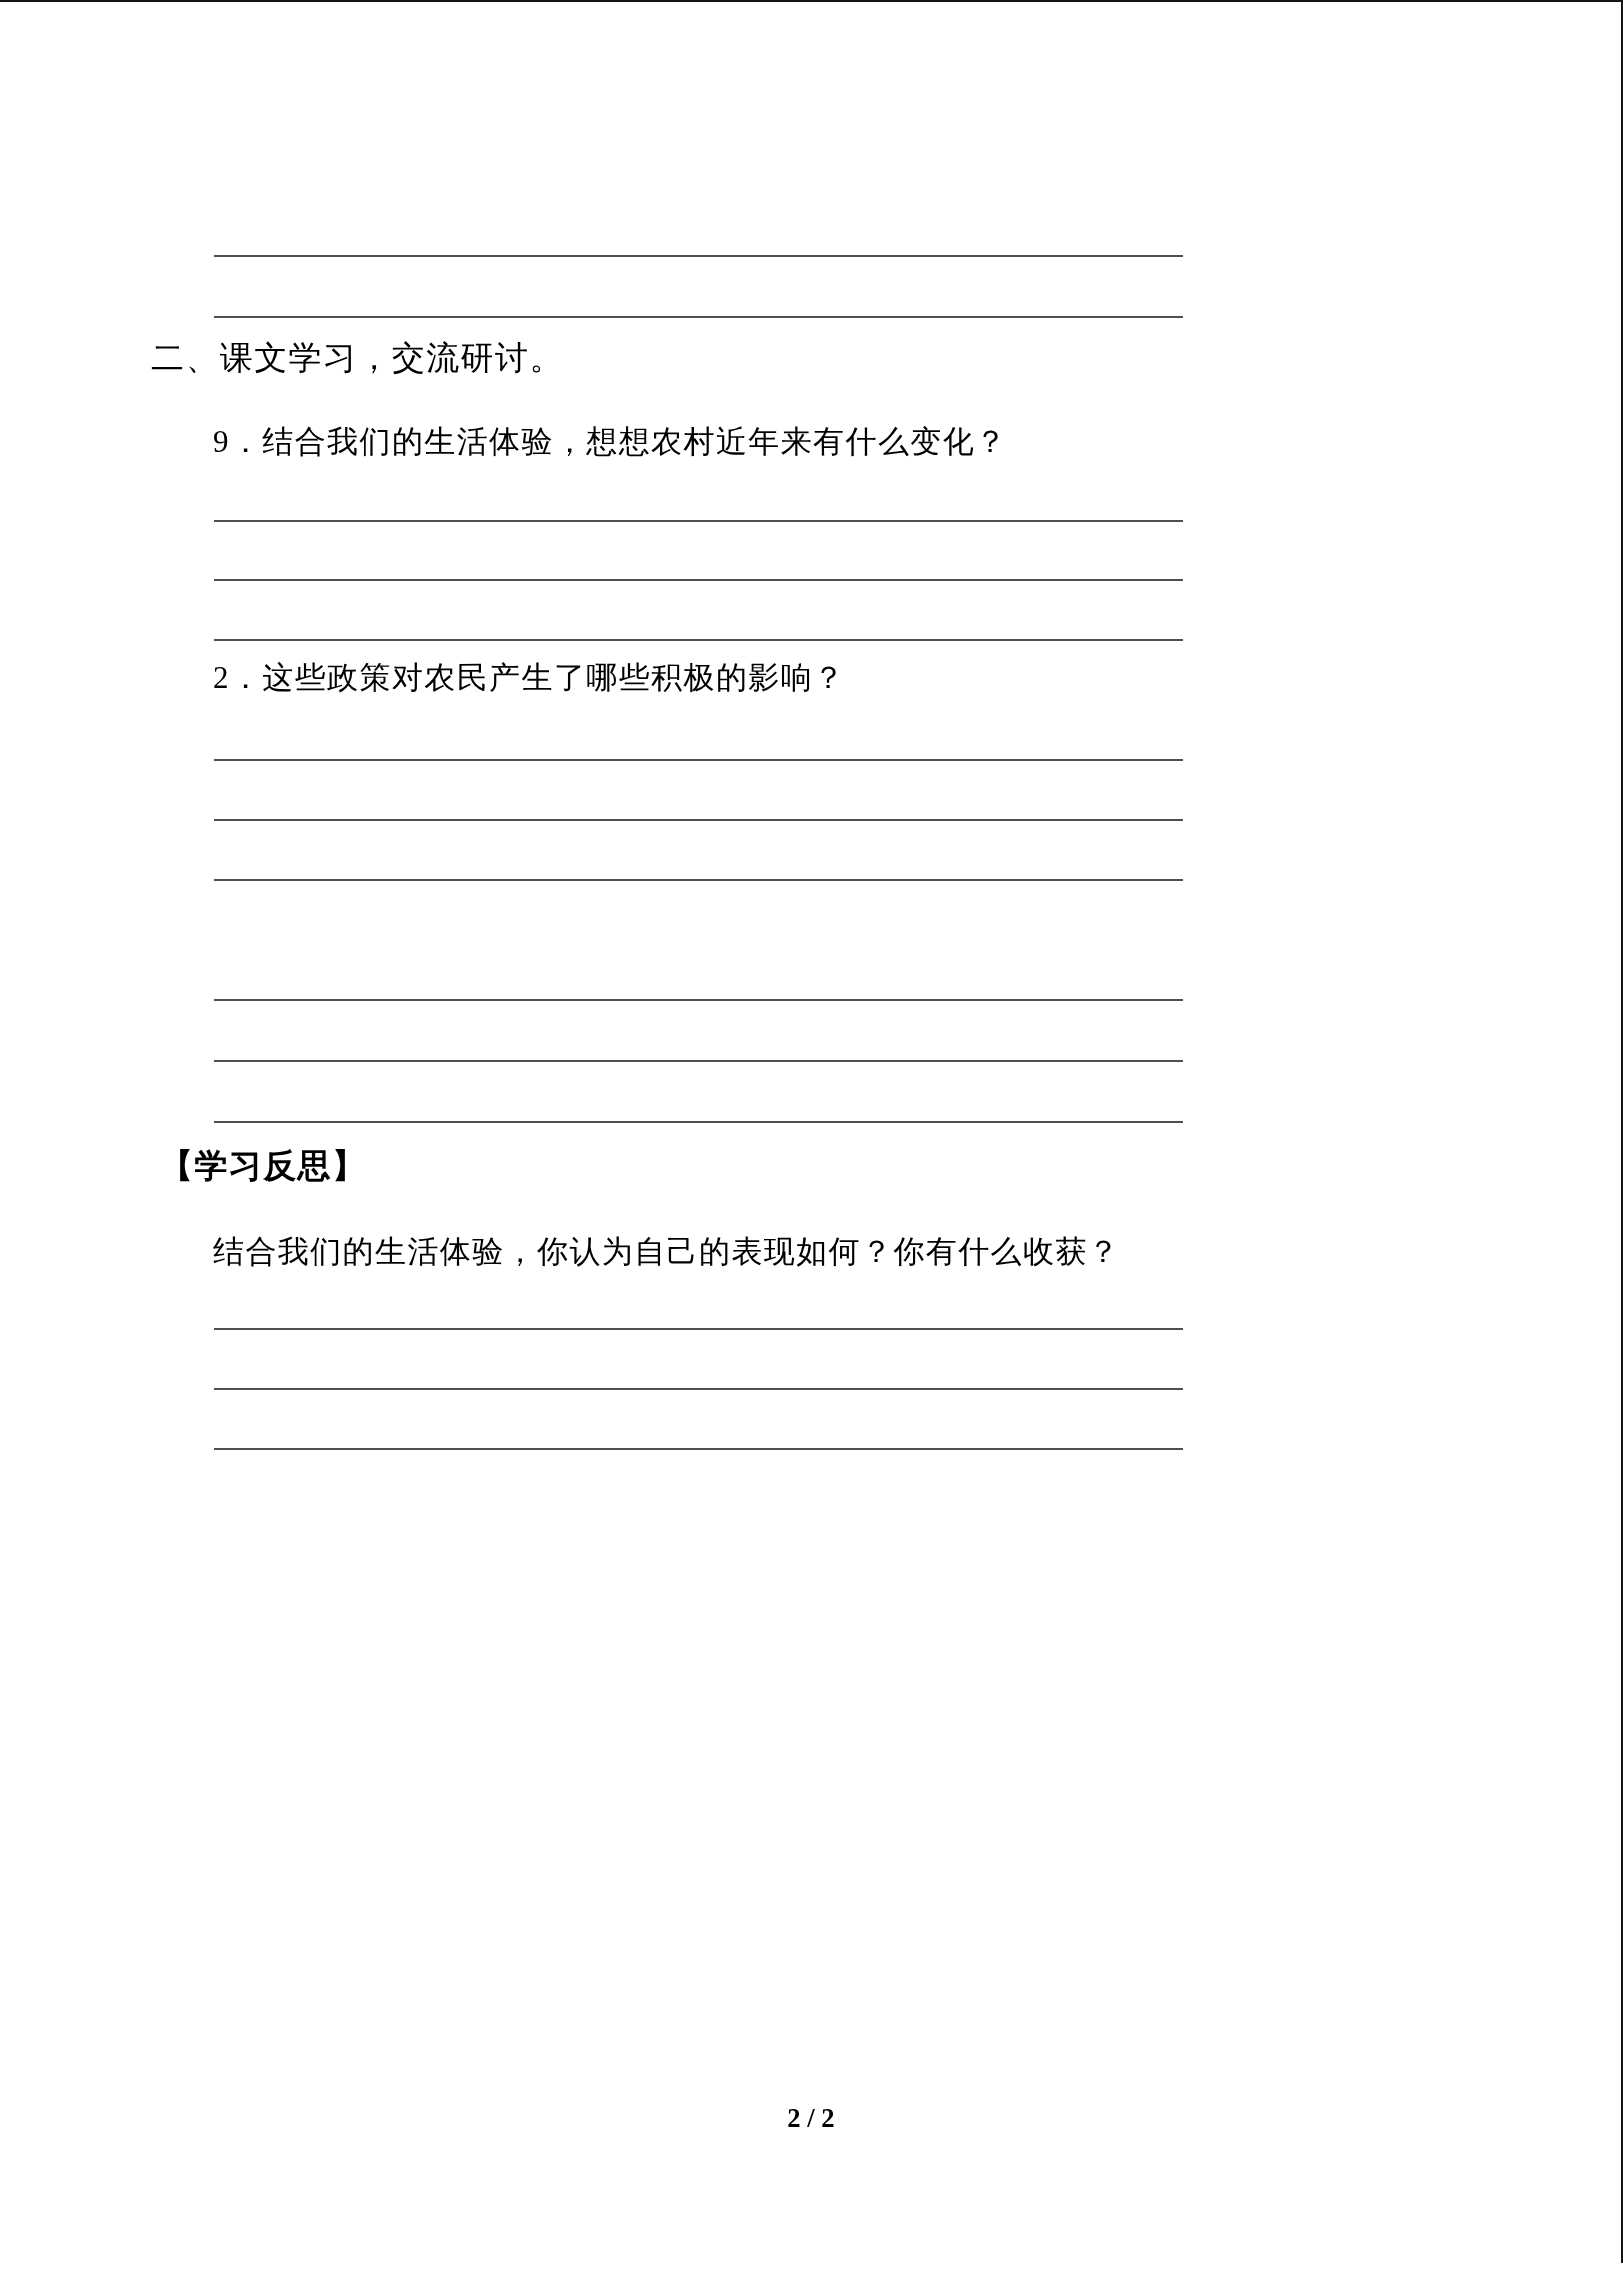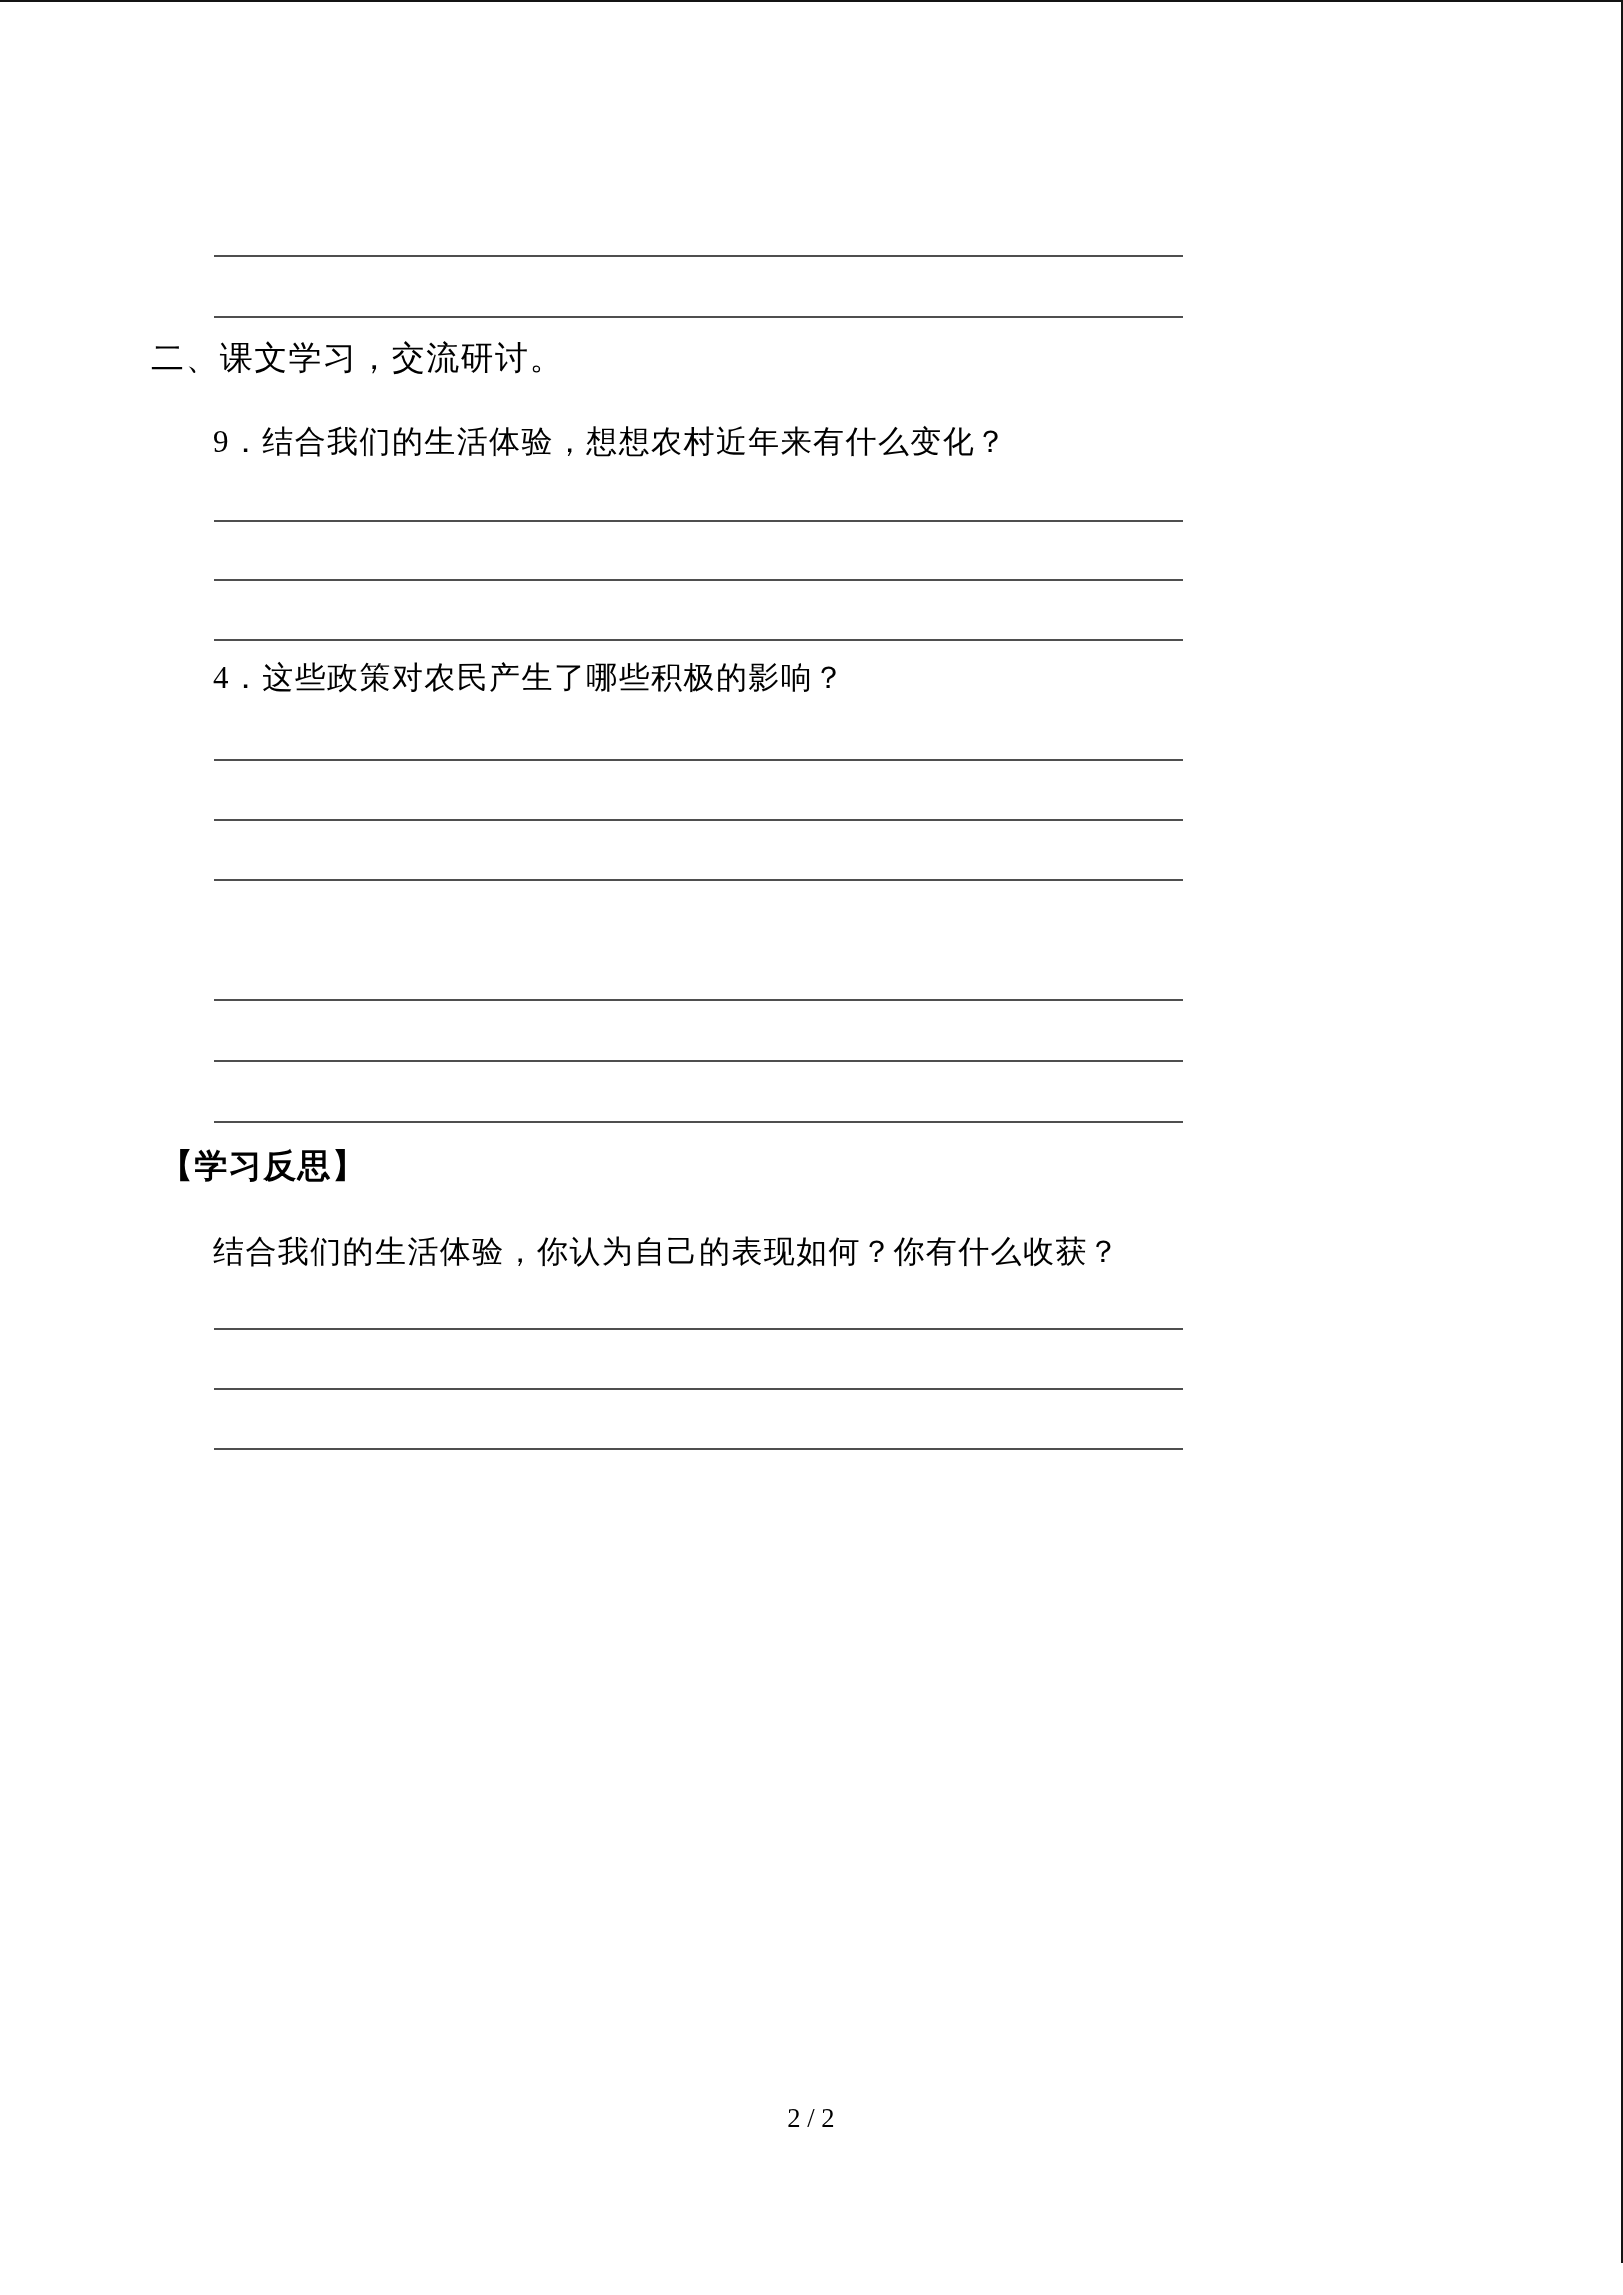--- a/index.html
+++ b/index.html
@@ -55,42 +55,42 @@
   .reflection-heading {
     left: 160px;
     font-size: 33px;
     font-weight: bold;
     letter-spacing: 1.4px;
   }
   .footer {
     left: 811px;
     transform: translateX(-50%);
     font-size: 26.6px;
-    font-weight: normal;
+    font-weight: bold;
   }
 </style>
 </head>
 <body>
 
 <div class="page">
 
   <div class="edge-top"></div>
   <div class="edge-right"></div>
 
   <div class="answer-line" style="top:255px"></div>
   <div class="answer-line" style="top:316px"></div>
 
   <div class="txt section-heading" style="top:340px">二、课文学习，交流研讨。</div>
 
   <div class="txt question" style="top:424px">9．结合我们的生活体验，想想农村近年来有什么变化？</div>
   <div class="answer-line" style="top:520px"></div>
   <div class="answer-line" style="top:579px"></div>
   <div class="answer-line" style="top:639px"></div>
 
-  <div class="txt question" style="top:660px">4．这些政策对农民产生了哪些积极的影响？</div>
+  <div class="txt question" style="top:660px">2．这些政策对农民产生了哪些积极的影响？</div>
   <div class="answer-line" style="top:759px"></div>
   <div class="answer-line" style="top:819px"></div>
   <div class="answer-line" style="top:879px"></div>
 
   <div class="answer-line" style="top:999px"></div>
   <div class="answer-line" style="top:1060px"></div>
   <div class="answer-line" style="top:1121px"></div>
 
   <div class="txt reflection-heading" style="top:1148px">【学习反思】</div>
   <div class="txt question" style="top:1234px">结合我们的生活体验，你认为自己的表现如何？你有什么收获？</div>

